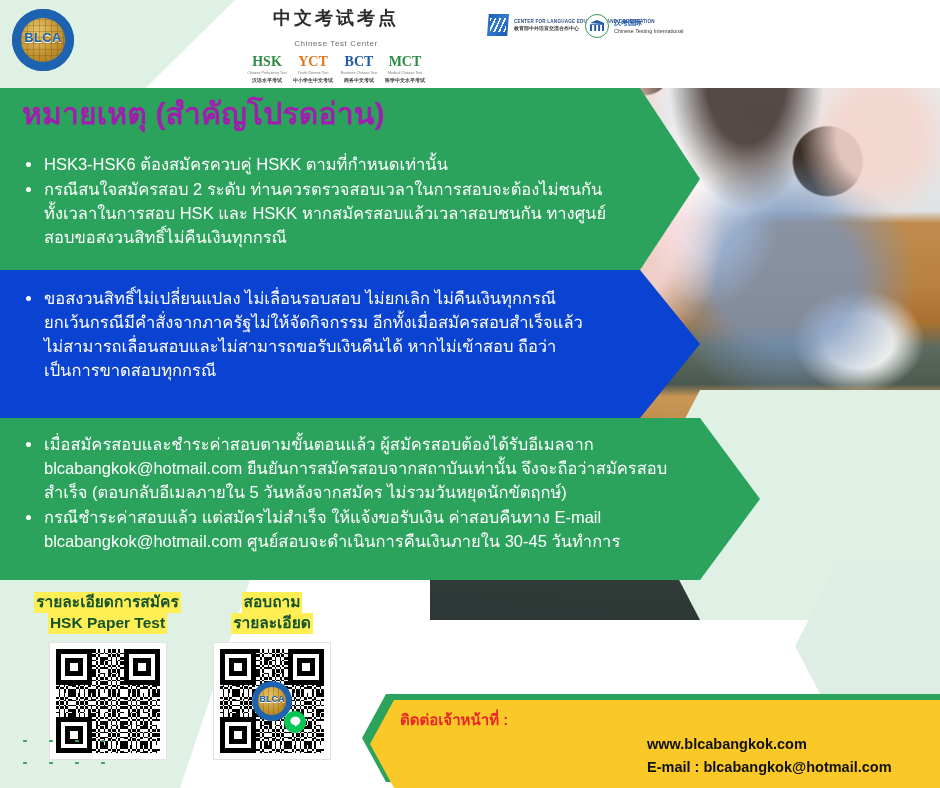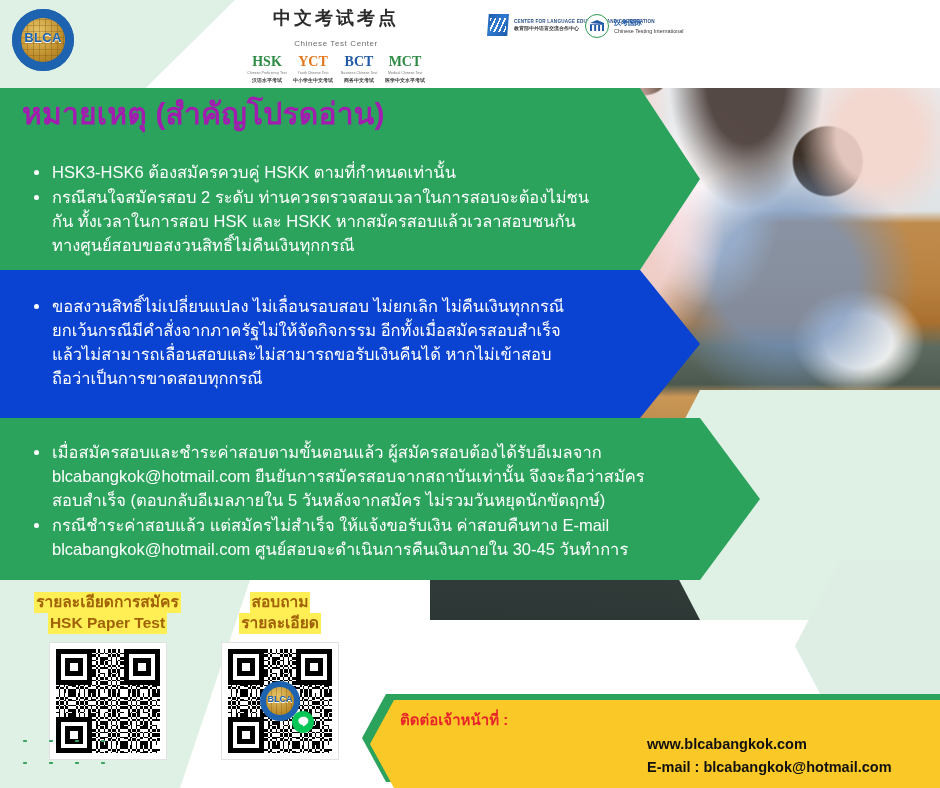--- a/index.html
+++ b/index.html
@@ -130,37 +130,37 @@
     position:absolute;z-index:3;left:0;top:580px;width:250px;height:208px;
     background:#dff0e4;
     clip-path:polygon(0 0,250px 0,180px 208px,0 208px);
   }
 
   
   .title{
     position:absolute;z-index:6;left:22px;top:95px;
     font:700 30px/1.25 "Liberation Sans",sans-serif;color:#a21caf;letter-spacing:.2px;
   }
-  ul.bullets{list-style:none;margin:12px;padding:0;}
+  ul.bullets{list-style:none;margin:4px;padding:0;}
   ul.bullets li{
     position:relative;padding-left:24px;color:#ffffff;
     font:400 16.5px/1.46 "Liberation Sans",sans-serif;margin-bottom:1px;
   }
   ul.bullets li:before{
     content:"";position:absolute;left:6px;top:10px;width:5px;height:5px;
     border-radius:50%;background:#ffffff;
   }
   .blk-1{position:absolute;z-index:6;left:16px;top:148px;width:600px;}
   .blk-2{position:absolute;z-index:6;left:16px;top:282px;width:585px;}
   .blk-3{position:absolute;z-index:6;left:16px;top:428px;width:670px;}
 
   
   .qr-group{position:absolute;z-index:6;}
   .qr-cap{
-    text-align:center;font:700 15.5px/1.35 "Liberation Sans",sans-serif;color:#a16207;
+    text-align:center;font:700 15.5px/1.35 "Liberation Sans",sans-serif;color:#14532d;
   }
   .qr-cap span{background:#ffef55;padding:0 2px;display:inline-block;}
   .qr-box{
     background:#ffffff;padding:6px;border:1px solid #e2e2e2;margin:8px auto 0;
     width:104px;height:104px;box-sizing:content-box;position:relative;
   }
   .qr-img{
     width:104px;height:104px;
     background-color:#ffffff;
     background-image:
@@ -318,21 +318,21 @@
       <span>รายละเอียดการสมัคร</span><br>
       <span>HSK Paper Test</span>
     </div>
     <div class="qr-box">
       <div class="qr-img">
         <div class="qr-eye3"></div>
       </div>
     </div>
   </div>
 
-  <div class="qr-group" style="left:205px;top:592px;width:150px;">
+  <div class="qr-group" style="left:197px;top:592px;width:150px;">
     <div class="qr-cap">
       <span>สอบถาม</span><br>
       <span>รายละเอียด</span>
     </div>
     <div class="qr-box">
       <div class="qr-img">
         <div class="qr-eye3"></div>
         <div class="qr-center">
           <div class="g"></div>
           <div class="lbl">BLCA</div>

